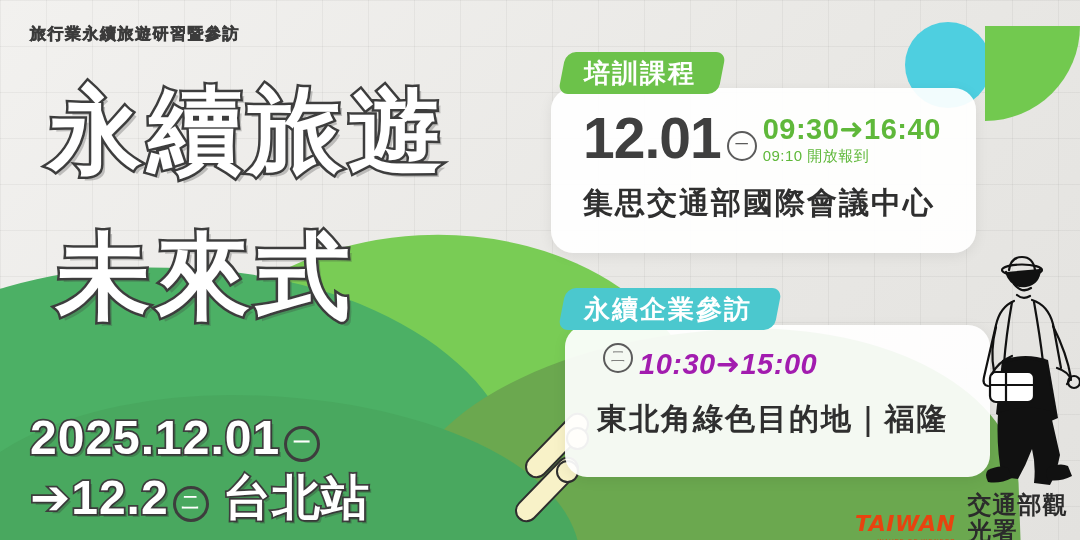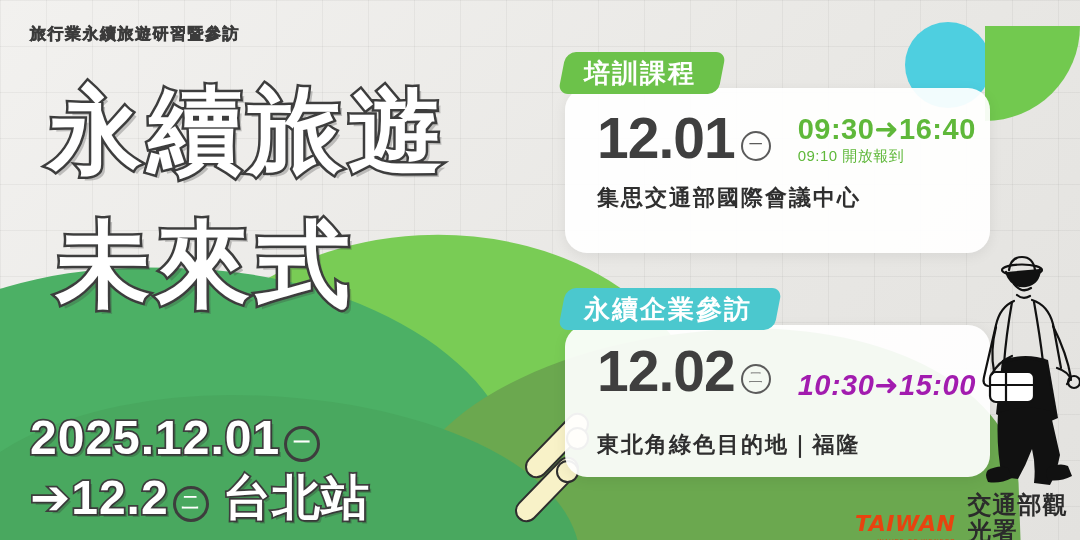--- a/index.html
+++ b/index.html
@@ -67,21 +67,21 @@
   .bigline{
     white-space:nowrap;
     font-size:94px;font-weight:bold;letter-spacing:6px;
     color:#ffffff;
     -webkit-text-stroke:5px #3d3d3d;
     paint-order:stroke fill;
     text-shadow:4px 4px 0 rgba(60,60,60,.28);
     margin-left:26px;
   }
   .line1{left:22px;top:68px;}
-  .line2{left:30px;top:202px;}
+  .line2{left:30px;top:214px;}
 
   .datebig{
     white-space:nowrap;
     font-size:48px;font-weight:bold;letter-spacing:1px;
     color:#ffffff;
     -webkit-text-stroke:3.5px #3d3d3d;
     paint-order:stroke fill;
     text-shadow:3px 3px 0 rgba(45,45,45,.30);
   }
   .dline1{left:30px;top:410px;}
@@ -95,21 +95,21 @@
     -webkit-text-stroke:0;
     text-shadow:none;
   }
 
   
   .card{
     background:rgba(255,255,255,.93);
     border-radius:22px;
     box-shadow:0 3px 14px rgba(0,0,0,.07);
   }
-  .card1{left:565px;top:88px;width:425px;height:165px;}
+  .card1{left:551px;top:88px;width:425px;height:165px;}
   .card2{left:565px;top:325px;width:425px;height:152px;}
 
   .badge{
     height:42px;line-height:42px;
     padding:0 26px 0 22px;
     color:#fff;font-size:26px;font-weight:bold;letter-spacing:2px;
     white-space:nowrap;
     border-radius:10px 10px 10px 10px;
     transform:skewX(-11deg);
   }
@@ -121,27 +121,27 @@
   .datenum{
     font-size:57px;font-weight:bold;letter-spacing:-1px;
     color:#3f3f3f;line-height:1;
   }
   .dayball2{
     display:inline-block;width:26px;height:26px;border-radius:50%;
     border:2px solid #5b5b5b;color:#5b5b5b;
     font-size:14px;line-height:23px;text-align:center;
     margin:0 6px 6px 6px;flex:none;
   }
-  .times{display:flex;flex-direction:column;justify-content:flex-end;margin-left:21px;}
+  .times{display:flex;flex-direction:column;justify-content:flex-end;}
   .timebig{font-size:29px;font-weight:bold;letter-spacing:.5px;line-height:1.05;white-space:nowrap;}
   .timesub{font-size:15px;letter-spacing:.5px;line-height:1.5;white-space:nowrap;}
   .g{color:#5FB83A;}
   .c{color:#a21caf;font-style:italic;}
   .venue{
-    font-size:22px;font-weight:bold;letter-spacing:2px;color:#2f2f2f;
+    font-size:30px;font-weight:bold;letter-spacing:2px;color:#2f2f2f;
     white-space:nowrap;
   }
   .c1-inner{position:absolute;left:32px;top:22px;}
   .c2-inner{position:absolute;left:32px;top:18px;}
 
   
   .cap{
     position:absolute;background:#F8F2C8;border:2.5px solid #2e2e2e;
     border-radius:30px;
   }
@@ -209,27 +209,26 @@
         </div>
       </div>
       <div class="venue" style="margin-top:16px;">集思交通部國際會議中心</div>
     </div>
   </div>
   <div class="layer badge badge-train"><span>培訓課程</span></div>
 
   <div class="layer card card2">
     <div class="c2-inner">
       <div class="rowline">
-        <div class="datenum">12.02</div>
         <div class="dayball2">二</div>
         <div class="times">
           <div class="timebig c">10:30➜15:00</div>
         </div>
       </div>
-      <div class="venue" style="margin-top:30px;">東北角綠色目的地｜福隆</div>
+      <div class="venue" style="margin-top:20px;">東北角綠色目的地｜福隆</div>
     </div>
   </div>
   <div class="layer badge badge-visit"><span>永續企業參訪</span></div>
 
   <svg class="layer walker" viewBox="0 0 120 250">
     <g fill="none" stroke="#111" stroke-width="2.2" stroke-linecap="round" stroke-linejoin="round">
       <ellipse cx="60" cy="22" rx="20" ry="5.5"></ellipse>
       <path d="M47 22 q2 -13 13 -13 q11 0 13 13"></path>
       <path d="M44 24 q6 16 20 14 q13 -2 14 -17" fill="#111"></path>
       <path d="M52 36 q8 10 17 4"></path>

